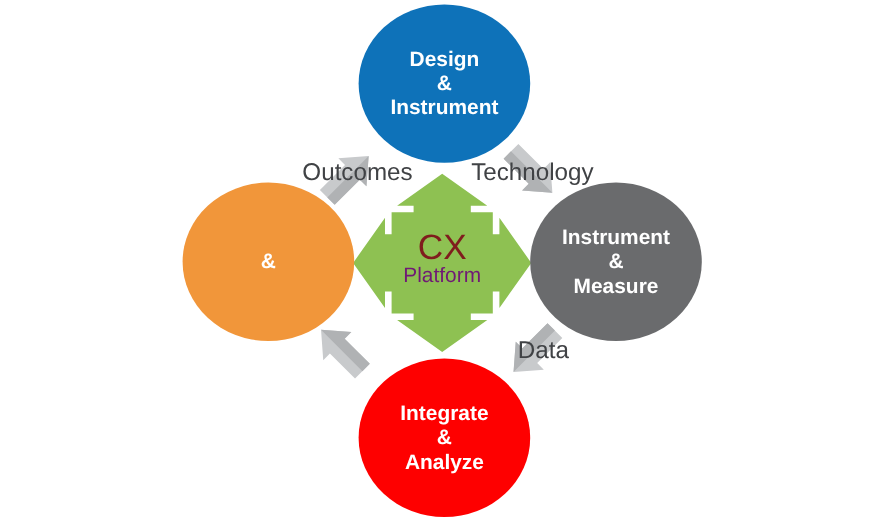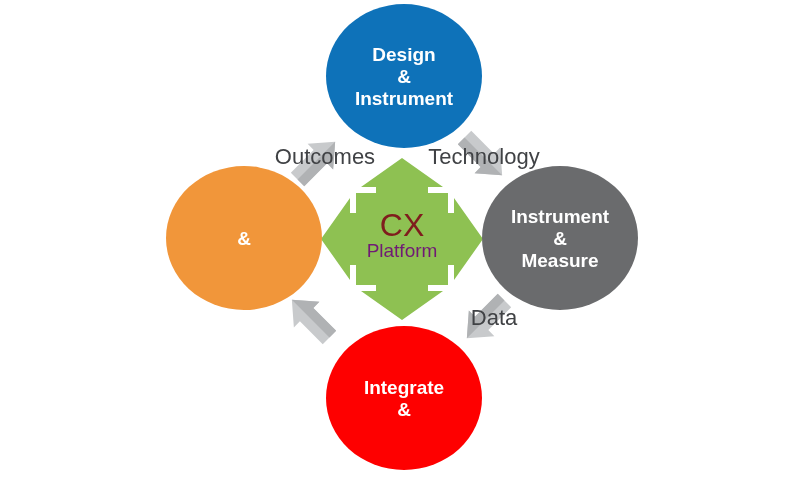--- a/index.html
+++ b/index.html
@@ -92,20 +92,21 @@
 
   <div class="circle-label" style="left:560px; top:239px;">
     <span>Instrument</span>
     <span>&amp;</span>
     <span>Measure</span>
   </div>
 
   <div class="circle-label" style="left:404px; top:399px;">
     <span>Integrate</span>
     <span>&amp;</span>
+    <span>Analyze</span>
   </div>
 
   <div class="circle-label" style="left:244px; top:239px;">
     <span>&amp;</span>
   </div>
 
   <div class="cx-title" style="left:402px; top:225px;">CX</div>
   <div class="cx-sub" style="left:402px; top:251px;">Platform</div>
 
   <div class="flow-label" style="left:484px; top:157px;">Technology</div>

